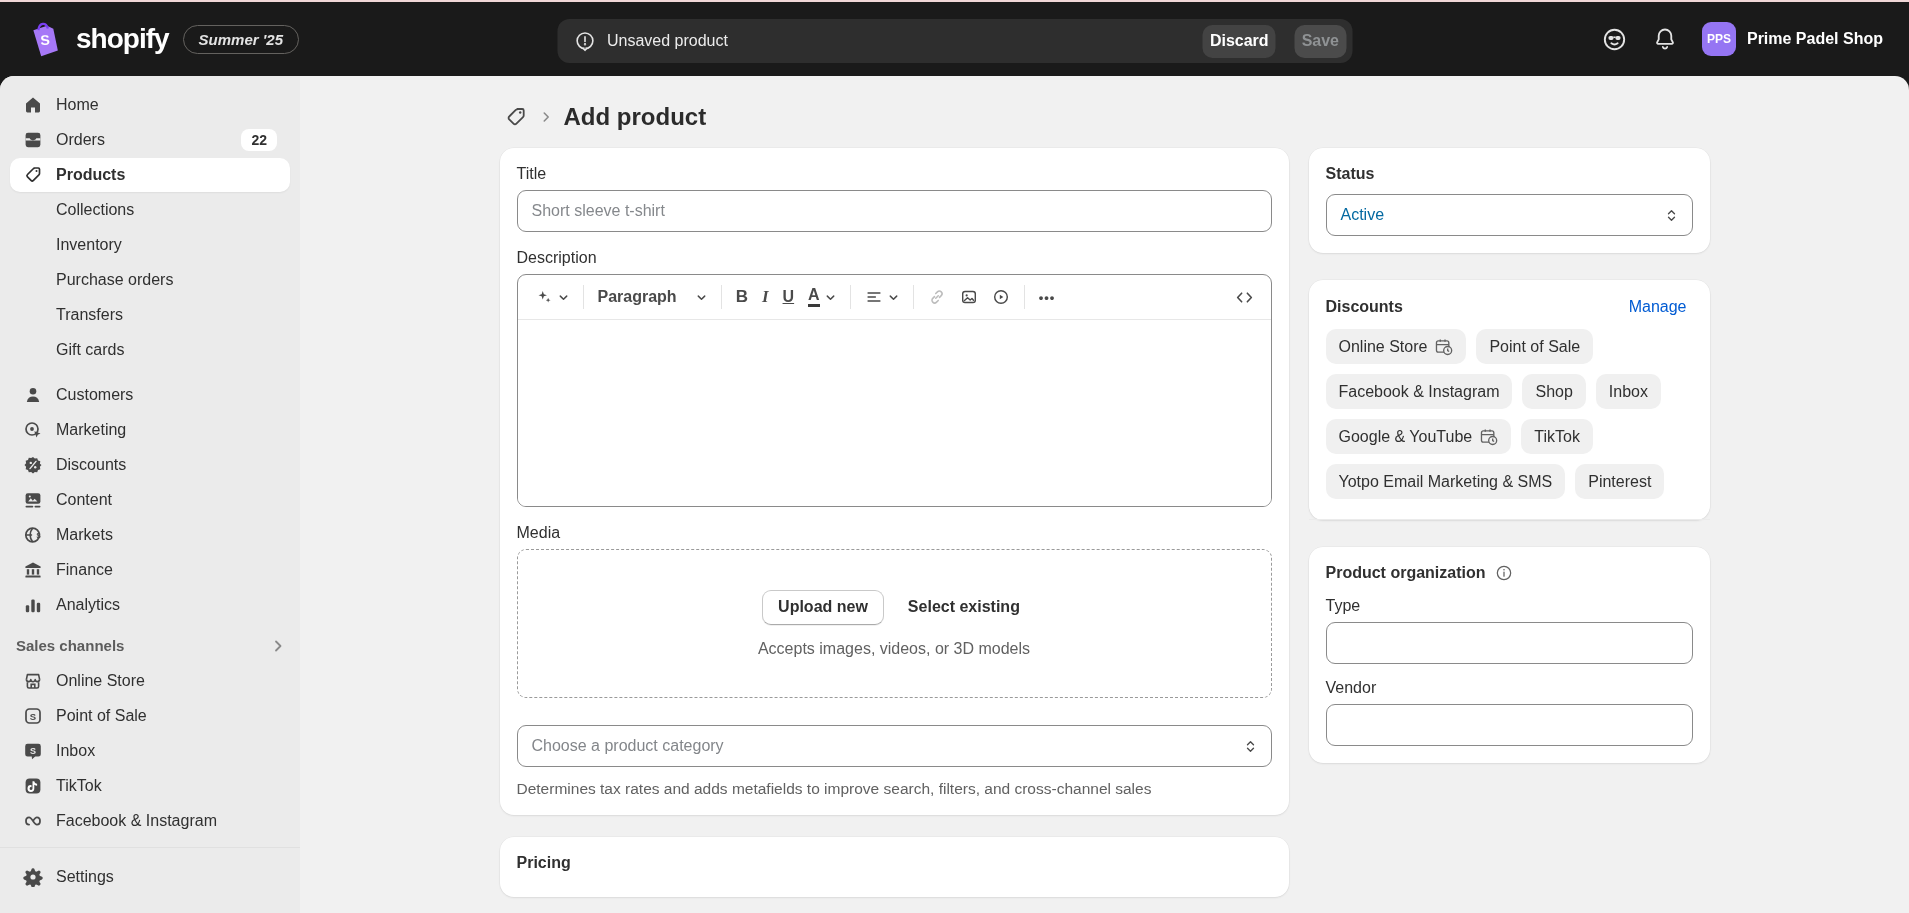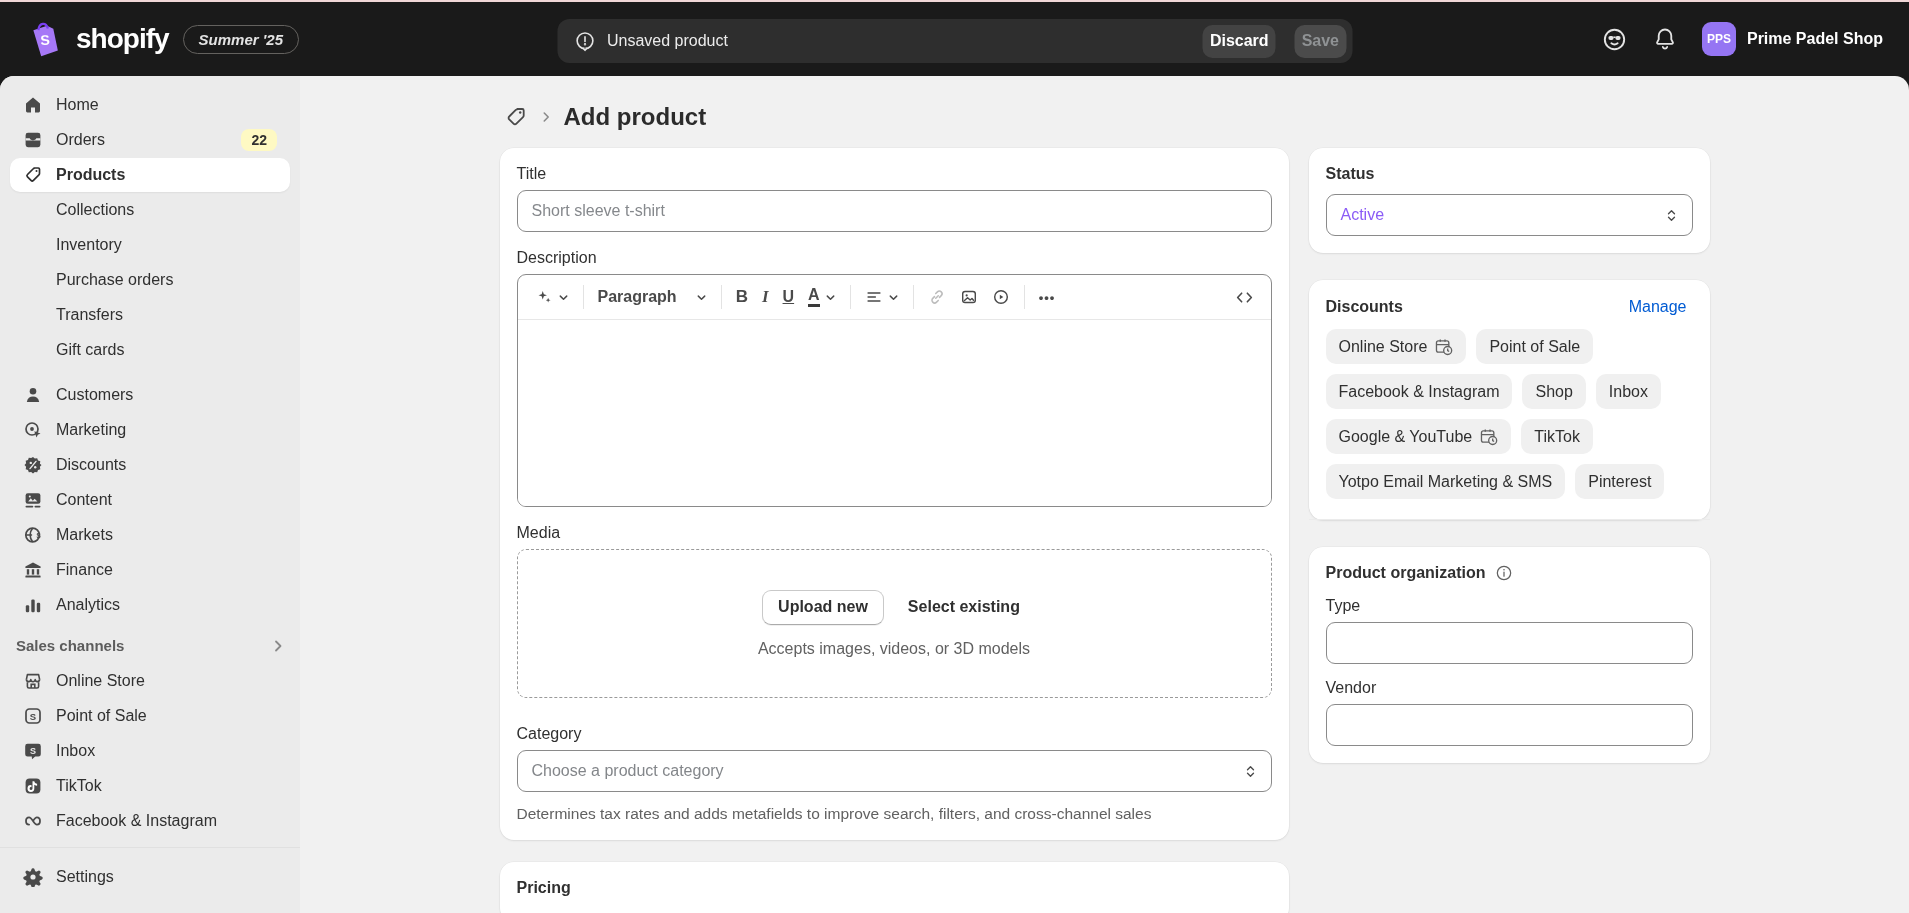--- a/index.html
+++ b/index.html
@@ -50,21 +50,21 @@
   .sidebar { width:300px; flex-shrink:0; background:#ebebeb; padding:12px 0 0; position:relative; }
   .nav { padding:0 10px; }
   .nav-item {
     display:flex; align-items:center; gap:13px; height:34px; margin-bottom:1px;
     padding:0 13px; border-radius:10px; font-size:16px; font-weight:500; cursor:pointer; color:#303030;
   }
   .nav-item.active { background:#fff; font-weight:700; box-shadow:0 1px 2px rgba(0,0,0,.06); }
   .nav-icon { width:20px; height:20px; display:flex; align-items:center; justify-content:center; }
   .nav-sub { padding-left:46px; }
   .nav-badge {
-    margin-left:auto; background:#fef9c3; border-radius:8px; padding:3px 10px;
+    margin-left:auto; background:#ffffff; border-radius:8px; padding:3px 10px;
     font-size:14px; font-weight:600; color:#303030;
   }
   .nav-gap { height:10px; }
   .nav-section {
     display:flex; align-items:center; justify-content:space-between;
     padding:14px 4px 10px 6px; color:#5c5c5c; font-size:15px; font-weight:600; cursor:pointer;
   }
   .nav-footer {
     position:absolute; left:0; right:0; bottom:0; border-top:1px solid #e0e0e0;
     padding:12px 10px 18px;
@@ -122,21 +122,21 @@
   }
   .btn-plain { background:none; border:none; font-size:16px; font-weight:650; color:#303030; font-family:inherit; cursor:pointer; }
   .media-hint { color:#616161; font-size:16px; }
 
   
   .select {
     height:42px; border:1px solid #8a8a8a; border-radius:9px; background:#fff;
     display:flex; align-items:center; justify-content:space-between; padding:0 12px 0 14px;
     font-size:16px; cursor:pointer;
   }
-  .select .sel-value { color:#8b5cf6; }
+  .select .sel-value { color:#0369a1; }
   .select .sel-placeholder { color:#83868a; }
   .helper { color:#616161; font-size:15.5px; margin-top:13px; }
 
   
   .side-card { margin-bottom:27px; }
   .heading-row { display:flex; align-items:center; justify-content:space-between; margin-bottom:12px; }
   .link-blue { color:#005bd3; font-size:16px; text-decoration:none; cursor:pointer; background:none; border:none; font-family:inherit; }
   .pills { display:flex; flex-wrap:wrap; gap:10px; }
   .pill {
     background:#f0f0f0; border-radius:10px; height:35px; display:inline-flex; align-items:center;
@@ -504,21 +504,20 @@
               <div class="media-actions">
                 <button class="btn-secondary">Upload new</button>
                 <button class="btn-plain">Select existing</button>
               </div>
               <div class="media-hint">Accepts images, videos, or 3D models</div>
             </div>
 
             <div class="section-gap"></div>
             <div style="height:10px"></div>
 
-            <label class="field-label">Category</label>
             <div class="select">
               <span class="sel-placeholder">Choose a product category</span>
               <span>
                 <svg width="17" height="17" viewBox="0 0 20 20" fill="none" stroke="#4a4a4a" stroke-width="1.6" stroke-linecap="round" stroke-linejoin="round">
                     <path d="m6.5 8 3.5-3.5L13.5 8M6.5 12l3.5 3.5L13.5 12"></path>
                   </svg>
               </span>
             </div>
             <div class="helper">Determines tax rates and adds metafields to improve search, filters, and cross-channel sales</div>
 

